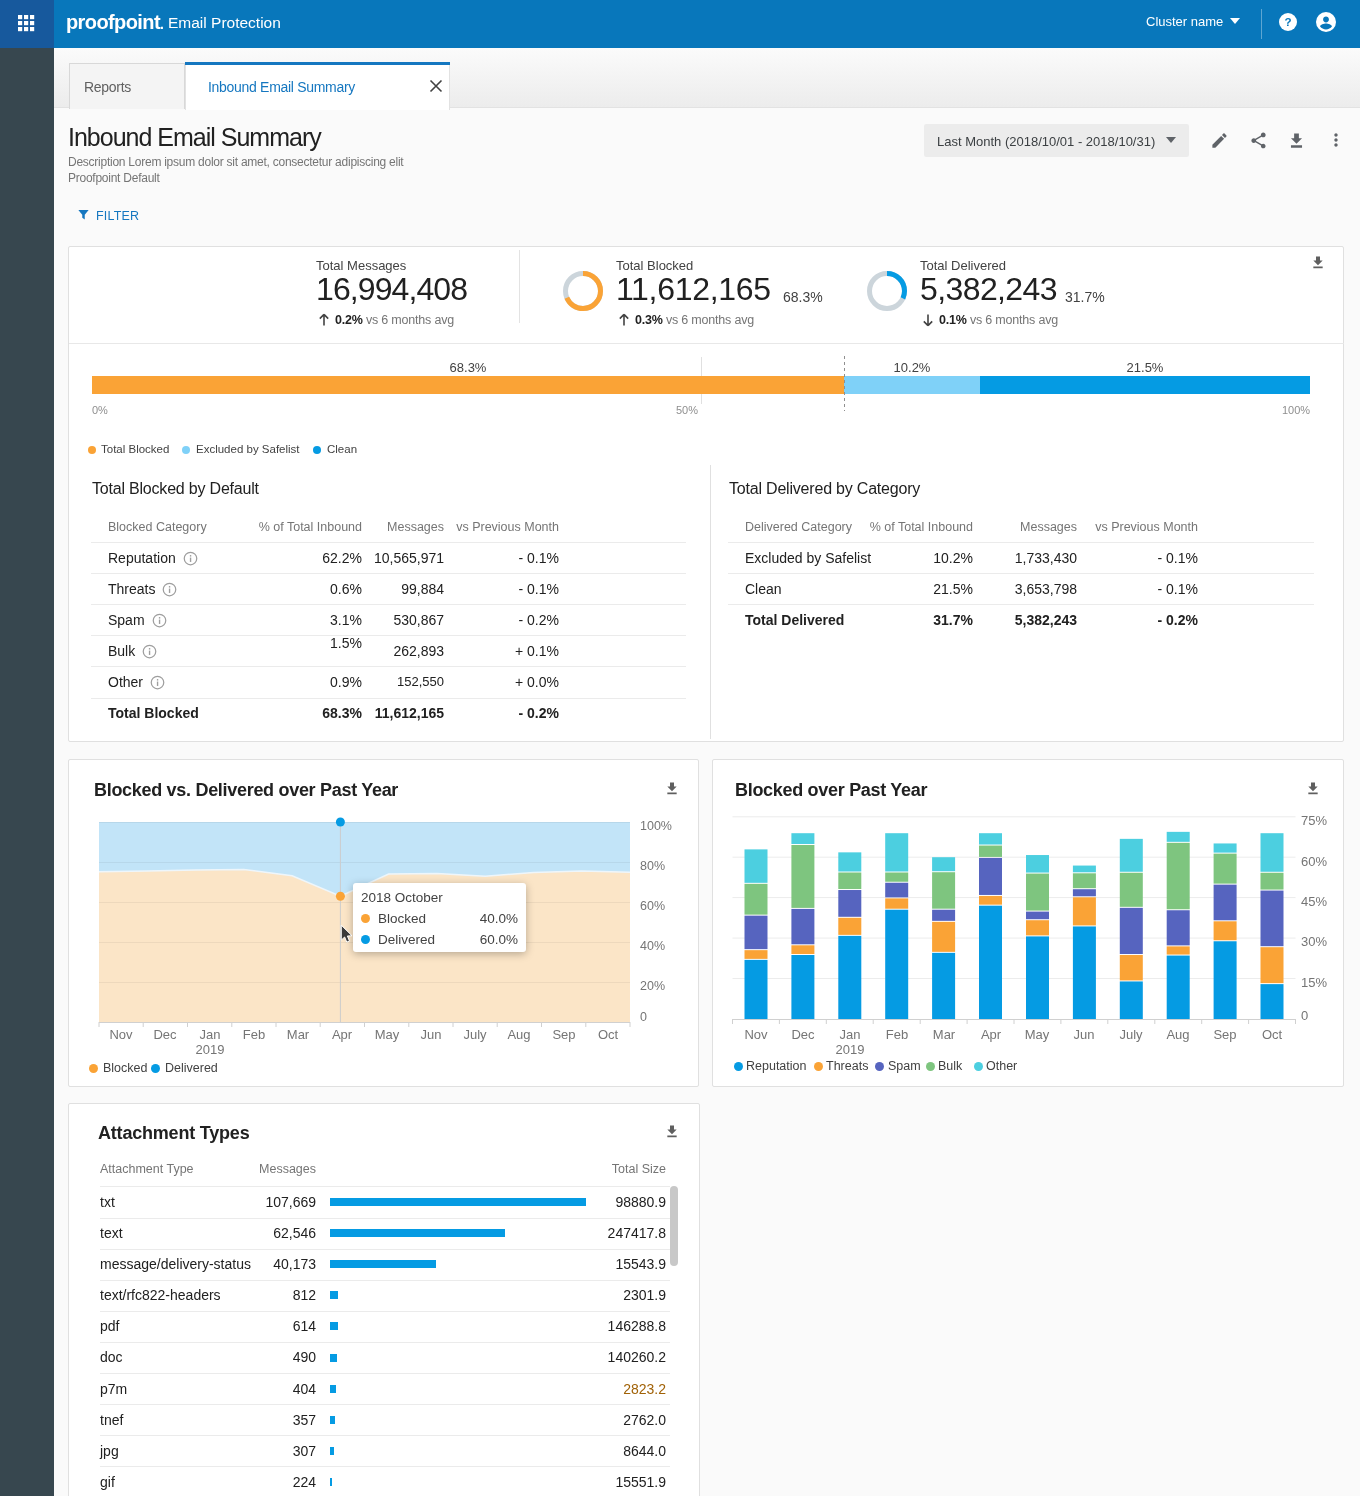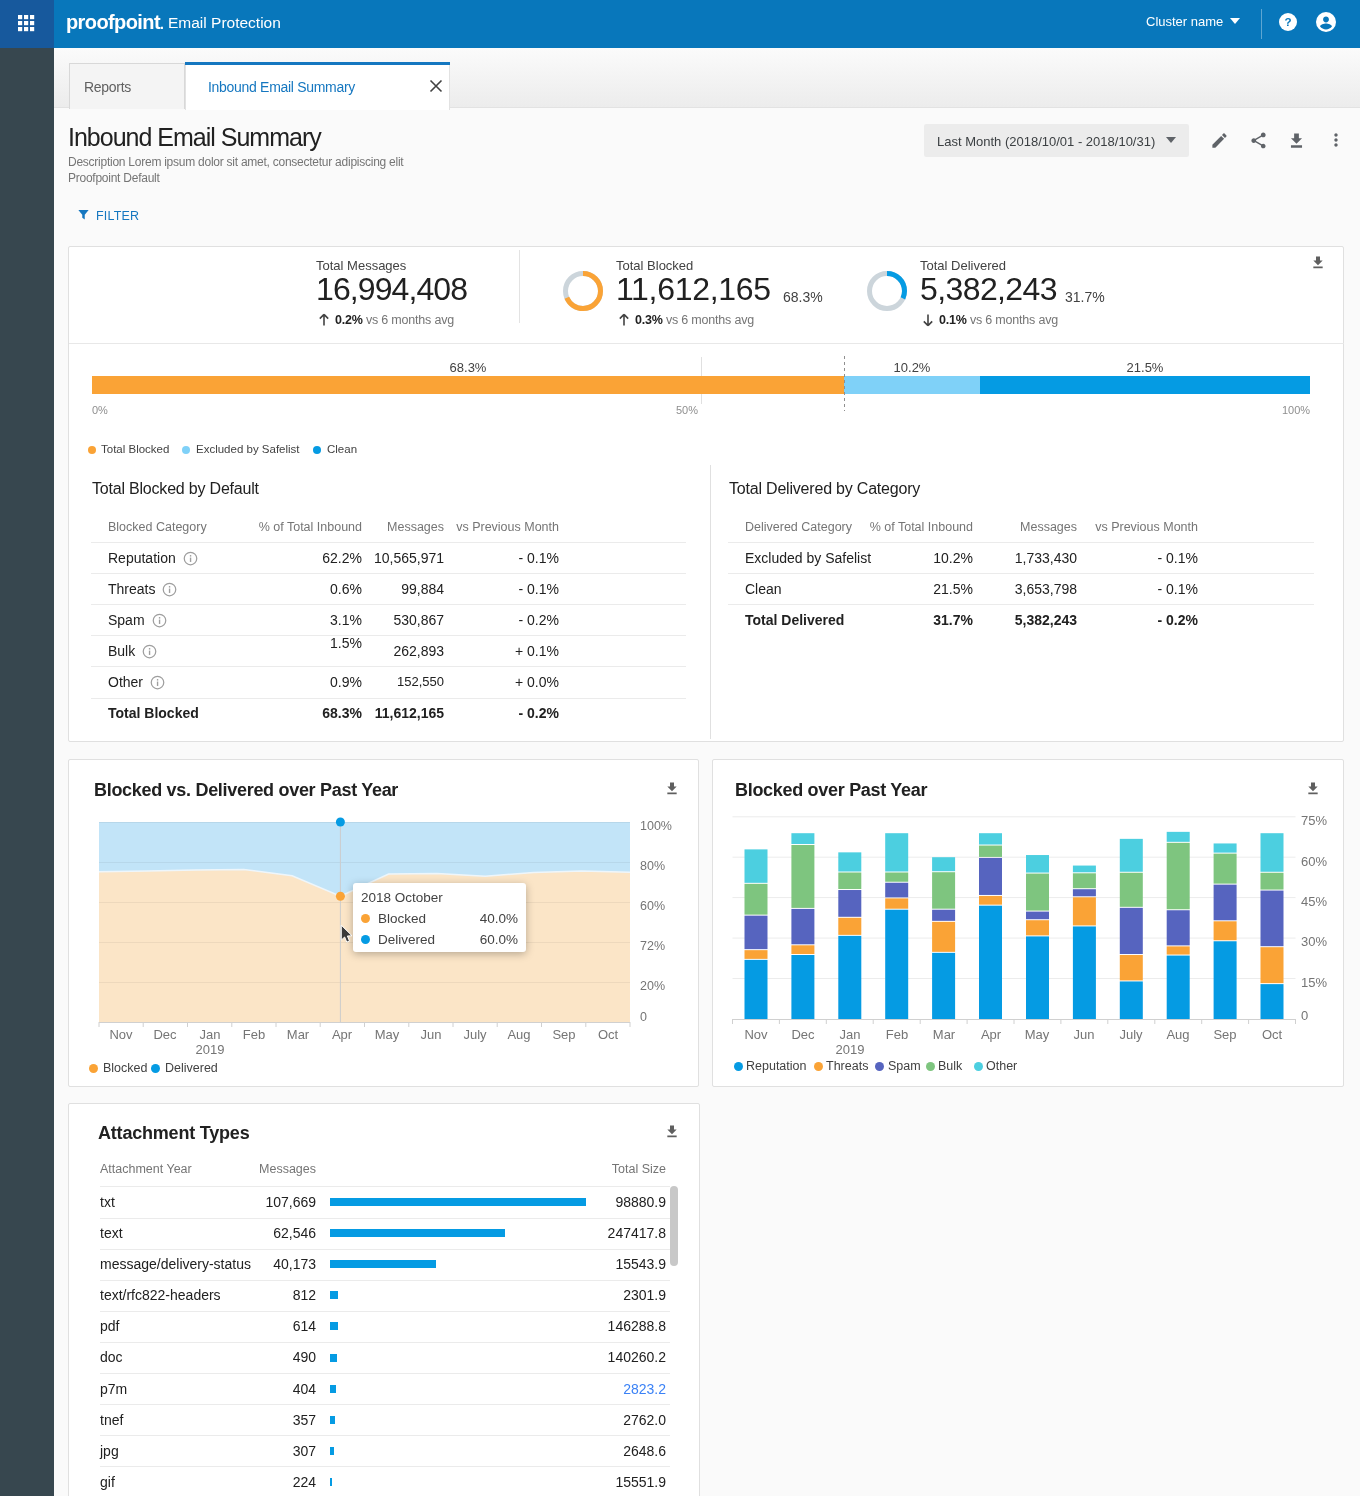--- a/index.html
+++ b/index.html
@@ -244,21 +244,21 @@
 <div class="abs" style="left:357px;top:1027px;width:60px;text-align:center;font-size:13px;color:#757575">May</div>
 <div class="abs" style="left:401px;top:1027px;width:60px;text-align:center;font-size:13px;color:#757575">Jun</div>
 <div class="abs" style="left:445px;top:1027px;width:60px;text-align:center;font-size:13px;color:#757575">July</div>
 <div class="abs" style="left:489px;top:1027px;width:60px;text-align:center;font-size:13px;color:#757575">Aug</div>
 <div class="abs" style="left:534px;top:1027px;width:60px;text-align:center;font-size:13px;color:#757575">Sep</div>
 <div class="abs" style="left:578px;top:1027px;width:60px;text-align:center;font-size:13px;color:#757575">Oct</div>
 <div class="abs" style="left:180px;top:1042px;width:60px;text-align:center;font-size:13px;color:#757575">2019</div>
 <div class="abs" style="left:640px;top:819px;font-size:12.5px;color:#757575">100%</div>
 <div class="abs" style="left:640px;top:859px;font-size:12.5px;color:#757575">80%</div>
 <div class="abs" style="left:640px;top:899px;font-size:12.5px;color:#757575">60%</div>
-<div class="abs" style="left:640px;top:939px;font-size:12.5px;color:#757575">72%</div>
+<div class="abs" style="left:640px;top:939px;font-size:12.5px;color:#757575">40%</div>
 <div class="abs" style="left:640px;top:979px;font-size:12.5px;color:#757575">20%</div>
 <div class="abs" style="left:640px;top:1010px;font-size:12.5px;color:#757575">0</div>
 <div class="abs" style="left:89.0px;top:1064.0px;width:9px;height:9px;border-radius:50%;background:#faa336"></div>
 <div class="abs" style="left:103px;top:1061px;font-size:12.5px;color:#424242">Blocked</div>
 <div class="abs" style="left:151.0px;top:1064.0px;width:9px;height:9px;border-radius:50%;background:#059be3"></div>
 <div class="abs" style="left:165px;top:1061px;font-size:12.5px;color:#424242">Delivered</div>
 <div class="abs" style="left:353px;top:883px;width:173px;height:69px;background:#fff;border-radius:3px;box-shadow:0 2px 8px rgba(0,0,0,0.28)"></div>
 <div class="abs" style="left:361px;top:890px;font-size:13.5px;color:#424242">2018 October</div>
 <div class="abs" style="left:361.0px;top:914.0px;width:9px;height:9px;border-radius:50%;background:#faa336"></div>
 <div class="abs" style="left:378px;top:911px;font-size:13.5px;color:#424242">Blocked</div>
@@ -384,21 +384,21 @@
 <div class="abs" style="left:925.5px;top:1062.0px;width:9px;height:9px;border-radius:50%;background:#7ec57f"></div>
 <div class="abs" style="left:938px;top:1059px;font-size:12.5px;color:#424242">Bulk</div>
 <div class="abs" style="left:974.0px;top:1062.0px;width:9px;height:9px;border-radius:50%;background:#4ccfe0"></div>
 <div class="abs" style="left:986px;top:1059px;font-size:12.5px;color:#424242">Other</div>
 <div class="card" style="left:68px;top:1103px;width:632px;height:417px"></div>
 <div class="abs" style="left:98px;top:1123px;font-size:18px;letter-spacing:-0.2px;font-weight:bold;color:#212121">Attachment Types</div>
 <svg class="abs" style="left:664px;top:1123px" width="16" height="17" viewBox="0 0 24 24">
       <path fill="#5f5f5f" d="M19 9h-4V3H9v6H5l7 7 7-7z"></path>
       <rect x="5" y="18" width="14" height="2.6" fill="#5f5f5f"></rect>
     </svg>
-<div class="abs" style="left:100px;top:1162px;font-size:12.5px;color:#757575">Attachment Year</div>
+<div class="abs" style="left:100px;top:1162px;font-size:12.5px;color:#757575">Attachment Type</div>
 <div class="abs r" style="left:196px;top:1162px;width:120px;font-size:12.5px;color:#757575">Messages</div>
 <div class="abs r" style="left:546px;top:1162px;width:120px;font-size:12.5px;color:#757575">Total Size</div>
 <div class="abs" style="left:100px;top:1186px;width:570px;height:1px;background:#ebebeb"></div>
 <div class="abs" style="left:100px;top:1194px;font-size:14px;color:#212121">txt</div>
 <div class="abs r" style="left:196px;top:1194px;width:120px;font-size:14px;color:#212121">107,669</div>
 <div class="abs" style="left:330px;top:1198.0px;width:255.5px;height:8px;background:#059be3"></div>
 <div class="abs r" style="left:546px;top:1194px;width:120px;font-size:14px;color:#212121">98880.9</div>
 <div class="abs" style="left:100px;top:1218px;width:570px;height:1px;background:#ebebeb"></div>
 <div class="abs" style="left:100px;top:1225px;font-size:14px;color:#212121">text</div>
 <div class="abs r" style="left:196px;top:1225px;width:120px;font-size:14px;color:#212121">62,546</div>
@@ -421,29 +421,29 @@
 <div class="abs r" style="left:546px;top:1318px;width:120px;font-size:14px;color:#212121">146288.8</div>
 <div class="abs" style="left:100px;top:1342px;width:570px;height:1px;background:#ebebeb"></div>
 <div class="abs" style="left:100px;top:1349px;font-size:14px;color:#212121">doc</div>
 <div class="abs r" style="left:196px;top:1349px;width:120px;font-size:14px;color:#212121">490</div>
 <div class="abs" style="left:330px;top:1353.5px;width:6.5px;height:8px;background:#059be3"></div>
 <div class="abs r" style="left:546px;top:1349px;width:120px;font-size:14px;color:#212121">140260.2</div>
 <div class="abs" style="left:100px;top:1373px;width:570px;height:1px;background:#ebebeb"></div>
 <div class="abs" style="left:100px;top:1381px;font-size:14px;color:#212121">p7m</div>
 <div class="abs r" style="left:196px;top:1381px;width:120px;font-size:14px;color:#212121">404</div>
 <div class="abs" style="left:330px;top:1384.6px;width:6.0px;height:8px;background:#059be3"></div>
-<div class="abs r" style="left:546px;top:1381px;width:120px;font-size:14px;color:#3b82f6">2823.2</div>
+<div class="abs r" style="left:546px;top:1381px;width:120px;font-size:14px;color:#a16207">2823.2</div>
 <div class="abs" style="left:100px;top:1404px;width:570px;height:1px;background:#ebebeb"></div>
 <div class="abs" style="left:100px;top:1412px;font-size:14px;color:#212121">tnef</div>
 <div class="abs r" style="left:196px;top:1412px;width:120px;font-size:14px;color:#212121">357</div>
 <div class="abs" style="left:330px;top:1415.7px;width:5.0px;height:8px;background:#059be3"></div>
 <div class="abs r" style="left:546px;top:1412px;width:120px;font-size:14px;color:#212121">2762.0</div>
 <div class="abs" style="left:100px;top:1435px;width:570px;height:1px;background:#ebebeb"></div>
 <div class="abs" style="left:100px;top:1443px;font-size:14px;color:#212121">jpg</div>
 <div class="abs r" style="left:196px;top:1443px;width:120px;font-size:14px;color:#212121">307</div>
 <div class="abs" style="left:330px;top:1446.8px;width:4.0px;height:8px;background:#059be3"></div>
-<div class="abs r" style="left:546px;top:1443px;width:120px;font-size:14px;color:#212121">2648.6</div>
+<div class="abs r" style="left:546px;top:1443px;width:120px;font-size:14px;color:#212121">8644.0</div>
 <div class="abs" style="left:100px;top:1466px;width:570px;height:1px;background:#ebebeb"></div>
 <div class="abs" style="left:100px;top:1474px;font-size:14px;color:#212121">gif</div>
 <div class="abs r" style="left:196px;top:1474px;width:120px;font-size:14px;color:#212121">224</div>
 <div class="abs" style="left:330px;top:1477.9px;width:2.0px;height:8px;background:#059be3"></div>
 <div class="abs r" style="left:546px;top:1474px;width:120px;font-size:14px;color:#212121">15551.9</div>
 <div class="abs" style="left:670px;top:1186px;width:8px;height:80px;border-radius:4px;background:#c8c8c8"></div>
 </div>
 </body></html>

